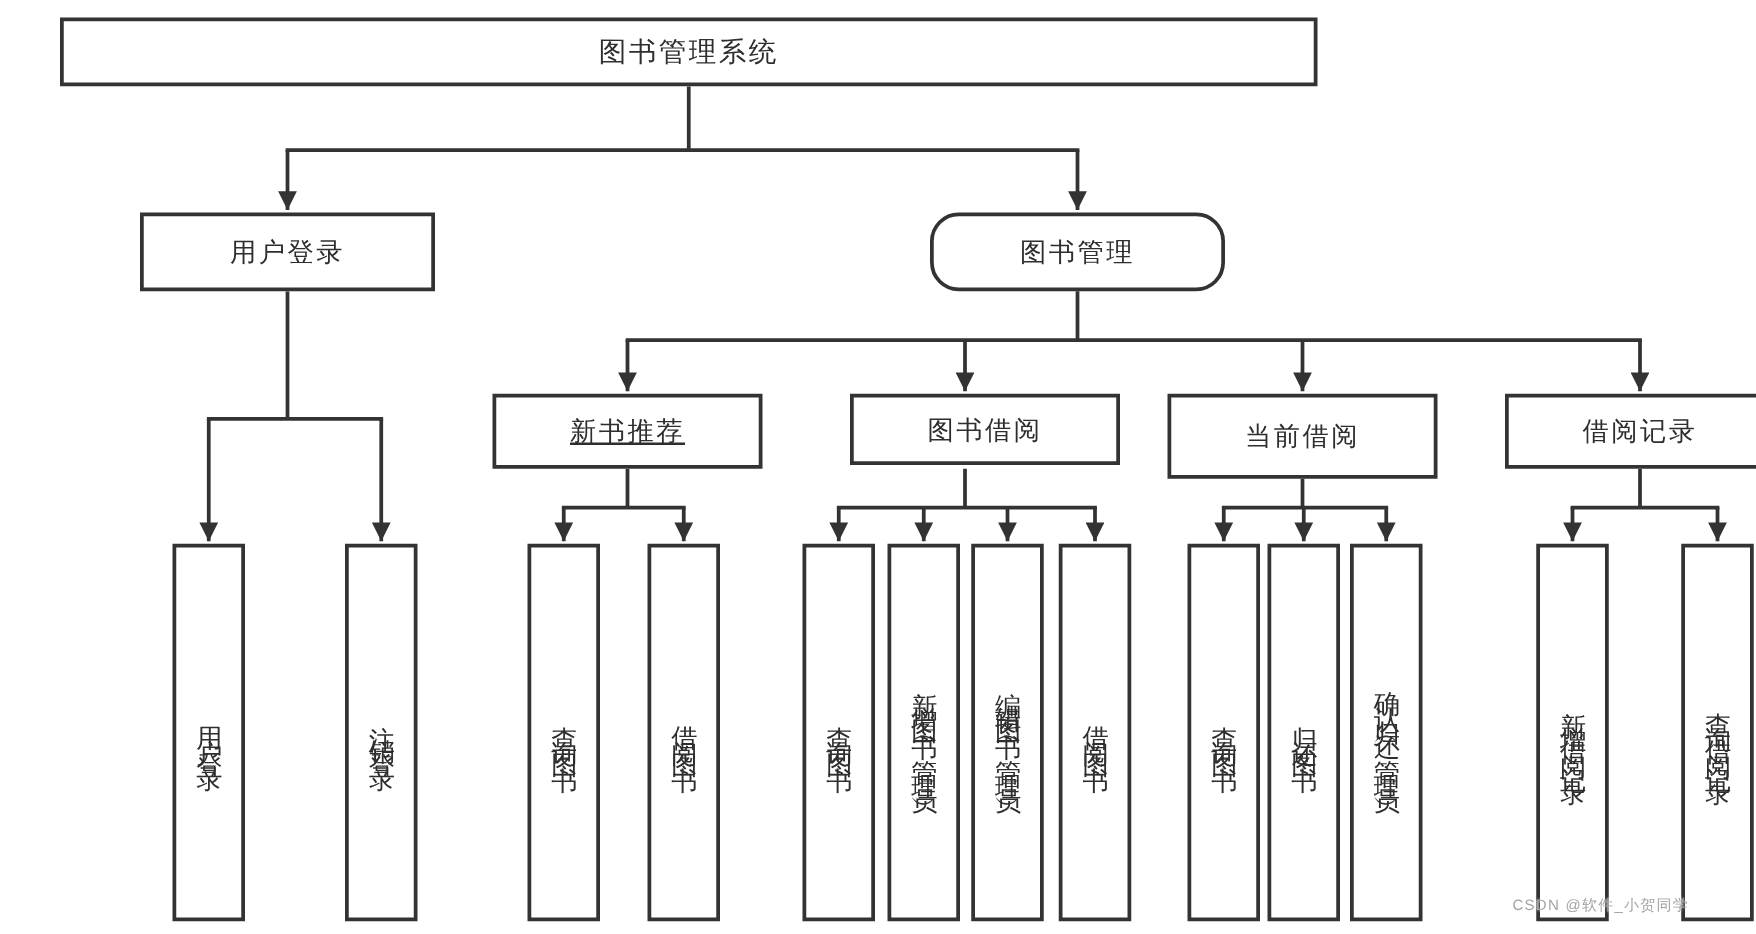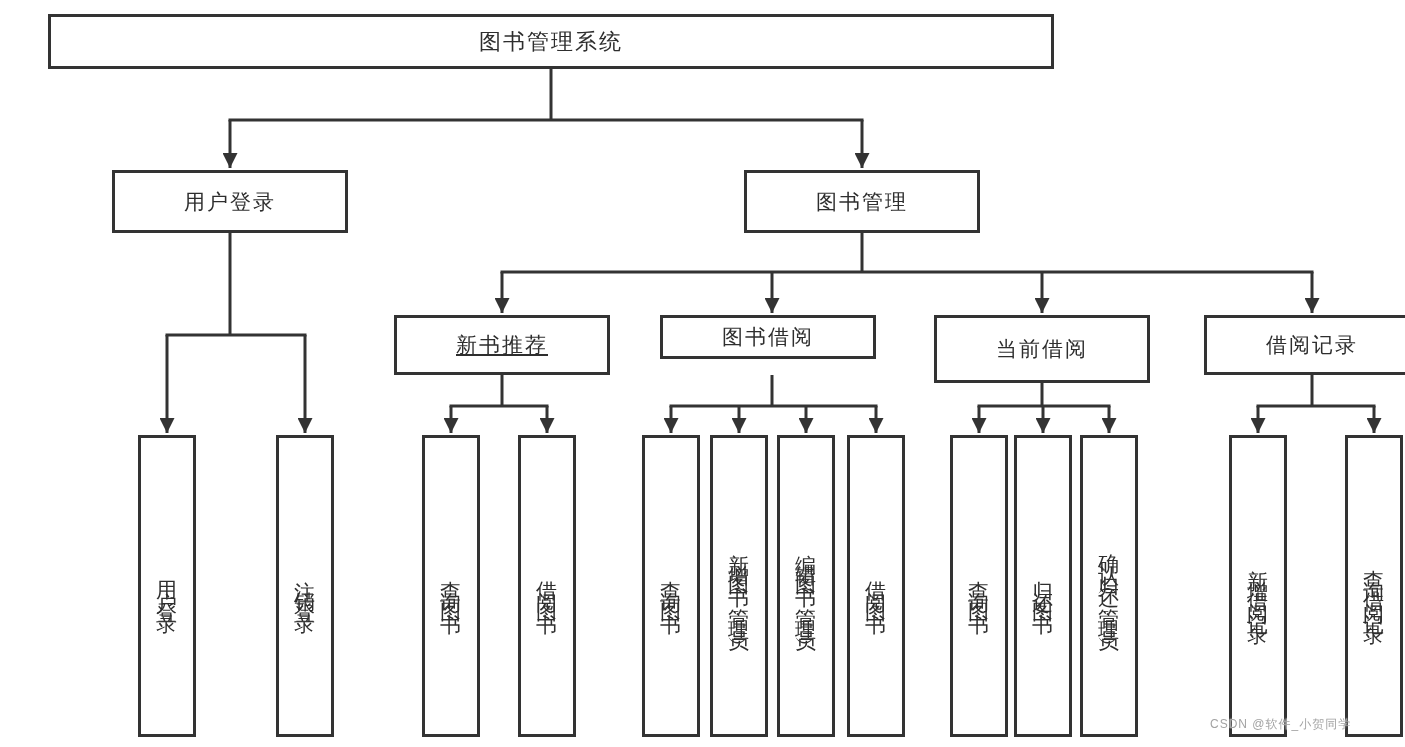--- a/index.html
+++ b/index.html
@@ -119,28 +119,28 @@
     </g>
   </svg>
 
   <div class="box root-box" style="left:16px; top:14px; width:1006px; height:55px;">
     <span class="lbl">图书管理系统</span>
   </div>
 
   <div class="box" style="left:80px; top:170px; width:236px; height:63px;">
     <span class="lbl">用户登录</span>
   </div>
-  <div class="box" style="left:712px; top:170px; width:236px; height:63px;">
+  <div class="box" style="left:712px; top:170px; width:236px; height:63px;border-radius:23px;">
     <span class="lbl">图书管理</span>
   </div>
 
   <div class="box" style="left:362px; top:315px; width:216px; height:60px;text-decoration:underline;">
     <span class="lbl">新书推荐</span>
   </div>
-  <div class="box" style="left:628px; top:315px; width:216px; height:44px;">
+  <div class="box" style="left:648px; top:315px; width:216px; height:57px;">
     <span class="lbl">图书借阅</span>
   </div>
   <div class="box" style="left:902px; top:315px; width:216px; height:68px;">
     <span class="lbl">当前借阅</span>
   </div>
   <div class="box" style="left:1172px; top:315px; width:216px; height:60px;">
     <span class="lbl">借阅记录</span>
   </div>
 
   <div class="box leaf" style="left:106px;">

